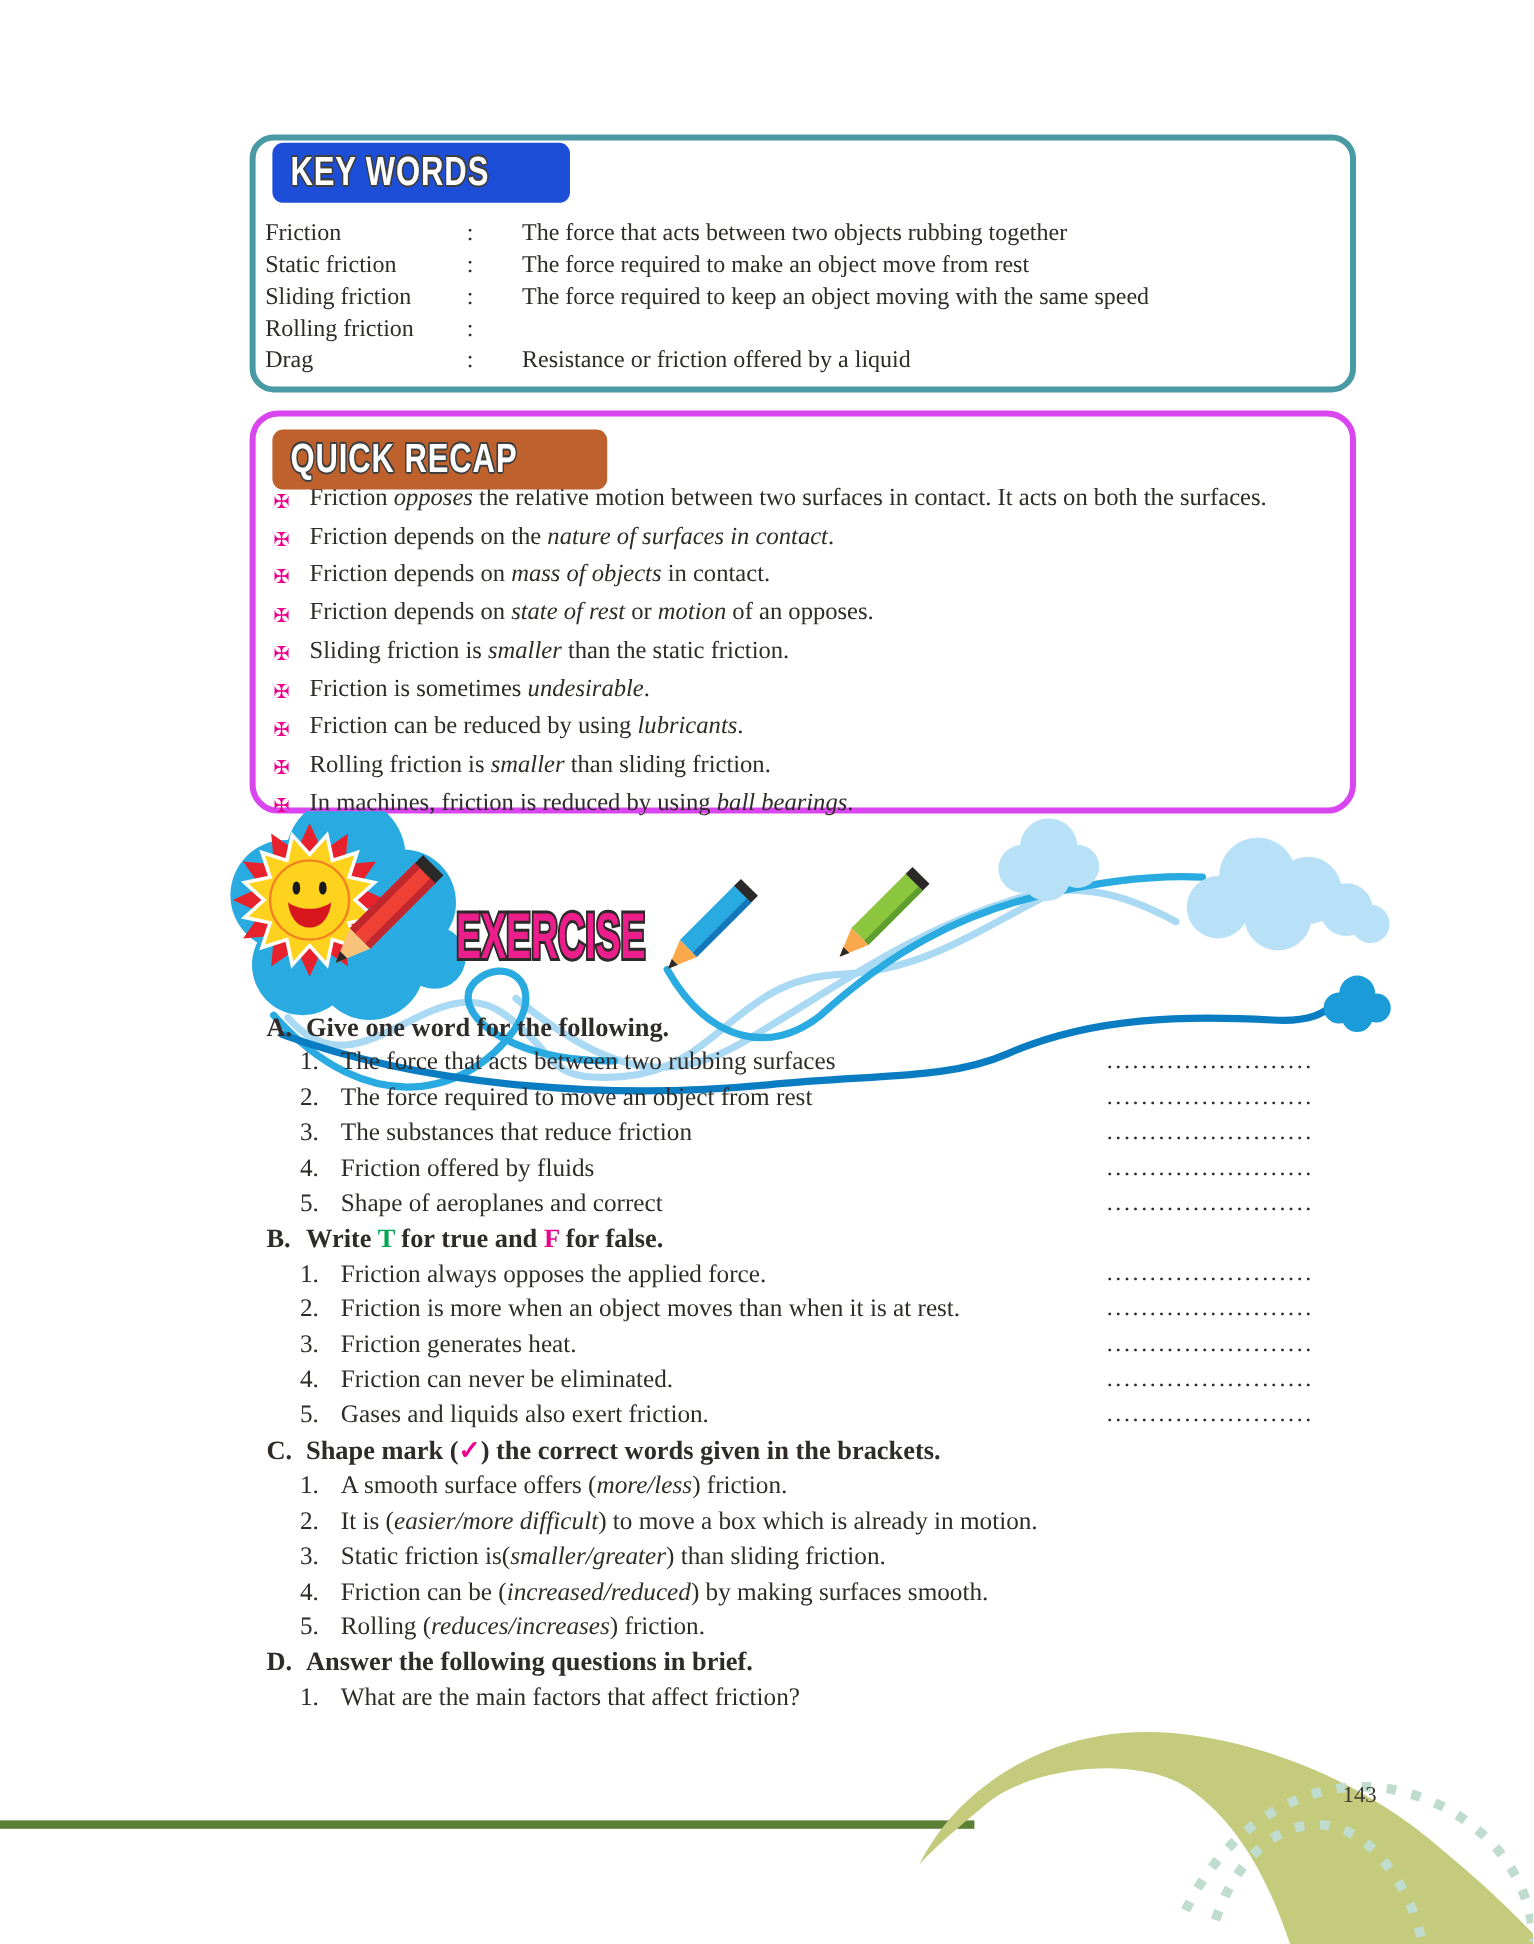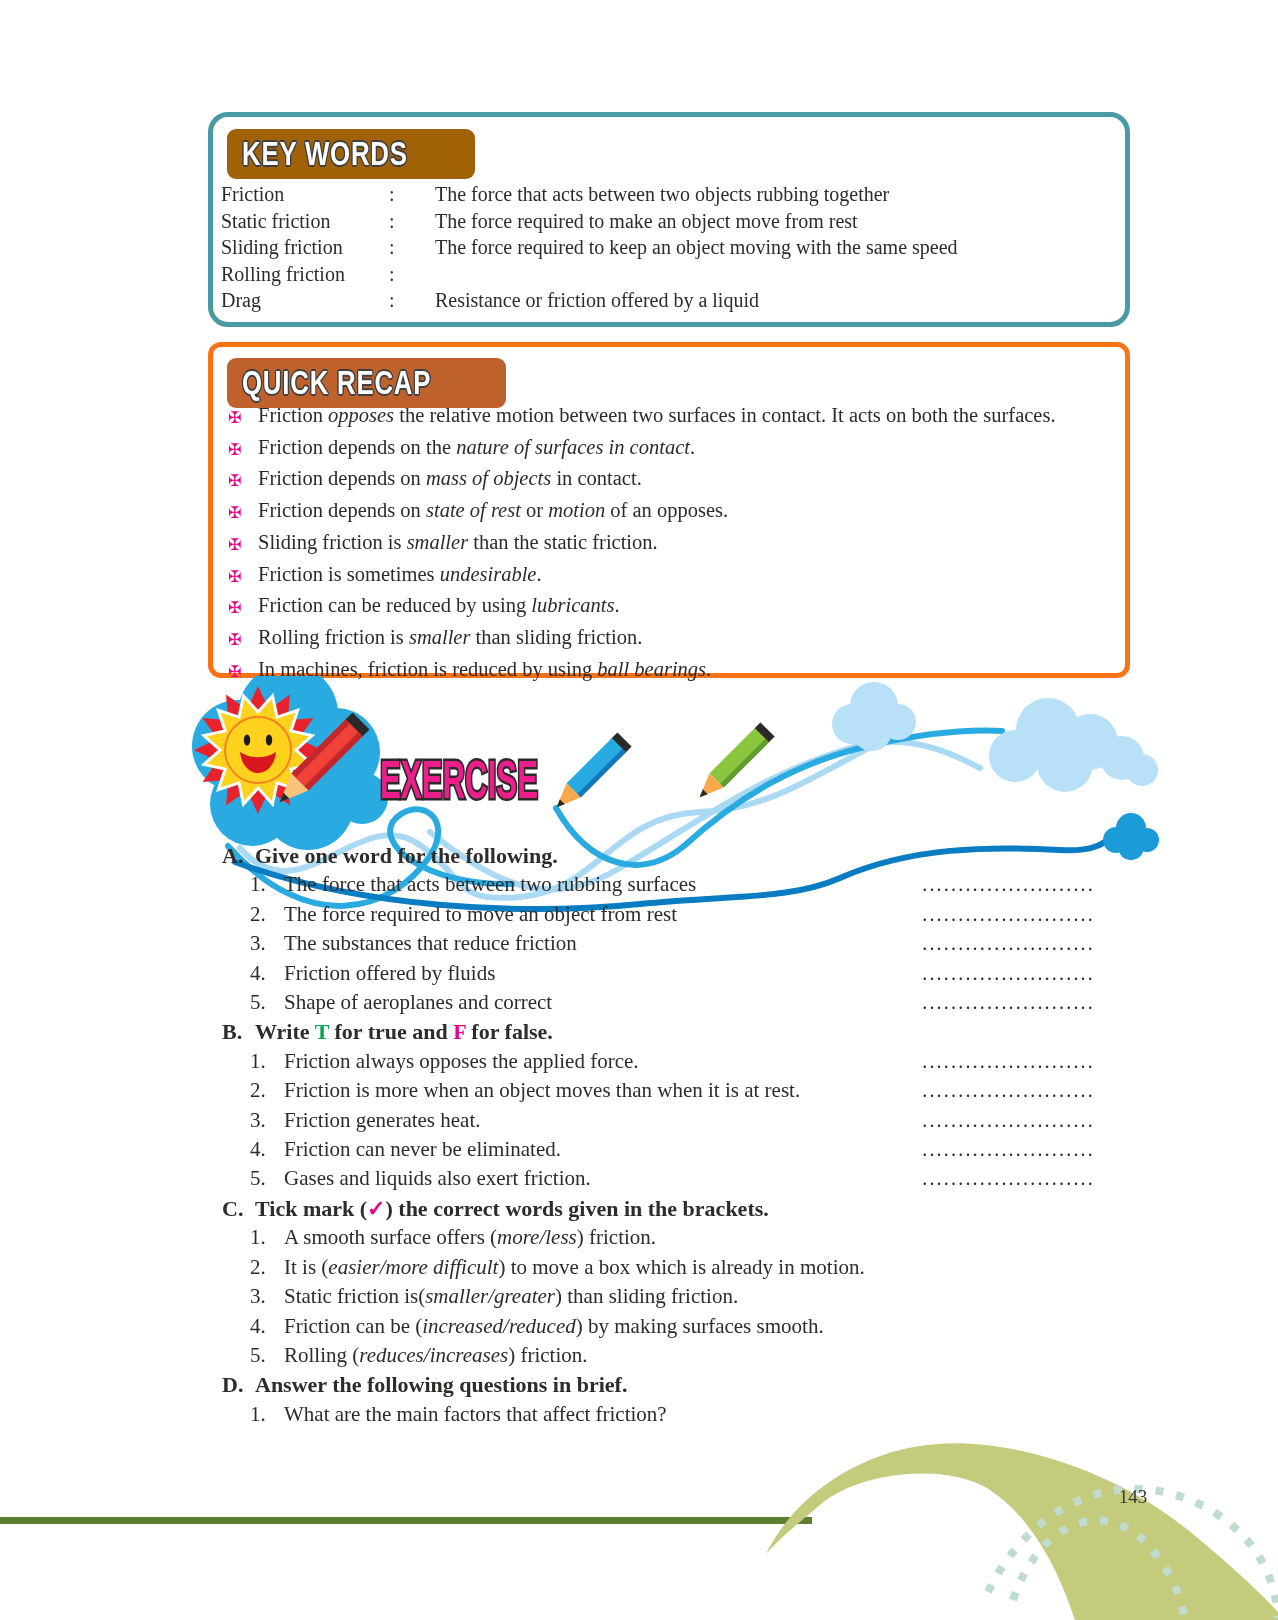--- a/index.html
+++ b/index.html
@@ -2,25 +2,25 @@
 <html><head>
 <meta charset="utf-8">
 <style>
   html,body{margin:0;padding:0;background:#fff;}
   .page{position:relative;width:1278px;height:1620px;background:#fff;overflow:hidden;
         font-family:"Liberation Serif",serif;color:#2e2b28;}
 
   
   .box{position:absolute;left:208px;width:922px;box-sizing:border-box;background:#fff;}
   .kw-box{top:112px;height:215px;border:5px solid #4A9AA5;border-radius:20px;}
-  .qr-box{top:342px;height:336px;border:5px solid #f97316;border-radius:13px;}
+  .qr-box{top:342px;height:336px;border:5px solid #d946ef;border-radius:24px;}
 
   .badge{position:absolute;left:14px;color:#fff;border-radius:9px;line-height:1;
          padding:7px 15px 9px;font-family:"Liberation Sans",sans-serif;font-weight:bold;}
-  .kw-badge{top:12px;background:#a16207;text-align:center;}
+  .kw-badge{top:2px;background:#1d4ed8;text-align:center;}
   .qr-badge{top:11px;background:#BE612D;}
   .badge-text{display:inline-block;transform:scaleX(.76);transform-origin:left center;
       font-size:34px;letter-spacing:1px;
       text-shadow:1.6px 0 #3f3f40,-1.6px 0 #3f3f40,0 1.6px #3f3f40,0 -1.6px #3f3f40,
                   1.2px 1.2px #3f3f40,-1.2px 1.2px #3f3f40,1.2px -1.2px #3f3f40,-1.2px -1.2px #3f3f40;}
 
   .kw-list{margin:64px 18px 0 8px;font-size:20px;}
   .kw-row{display:grid;grid-template-columns:168px 46px 1fr;line-height:26.6px;}
 
   .qr-list{margin:54px 16px 0 15px;font-size:20.5px;}
@@ -227,21 +227,21 @@
         <span class="ex-label">B.</span>
         <span class="ex-htext"><span>Write </span><span class="seg-green">T</span><span> for true and </span><span class="seg-pink">F</span><span> for false.</span></span>
       </div>
       <div class="ex-item"><span class="num">1.</span><span class="ex-text"><span>Friction always opposes the applied force.</span></span><span class="blank">........................</span></div>
       <div class="ex-item"><span class="num">2.</span><span class="ex-text"><span>Friction is more when an object moves than when it is at rest.</span></span><span class="blank">........................</span></div>
       <div class="ex-item"><span class="num">3.</span><span class="ex-text"><span>Friction generates heat.</span></span><span class="blank">........................</span></div>
       <div class="ex-item"><span class="num">4.</span><span class="ex-text"><span>Friction can never be eliminated.</span></span><span class="blank">........................</span></div>
       <div class="ex-item"><span class="num">5.</span><span class="ex-text"><span>Gases and liquids also exert friction.</span></span><span class="blank">........................</span></div>
       <div class="ex-heading">
         <span class="ex-label">C.</span>
-        <span class="ex-htext"><span>Tick mark (</span><span class="seg-pink">✓</span><span>) the correct words given in the brackets.</span></span>
+        <span class="ex-htext"><span>Shape mark (</span><span class="seg-pink">✓</span><span>) the correct words given in the brackets.</span></span>
       </div>
       <div class="ex-item"><span class="num">1.</span><span class="ex-text"><span>A smooth surface offers (</span><span class="it ">more/less</span><span>) friction.</span></span></div>
       <div class="ex-item"><span class="num">2.</span><span class="ex-text"><span>It is (</span><span class="it ">easier/more difficult</span><span>) to move a box which is already in motion.</span></span></div>
       <div class="ex-item"><span class="num">3.</span><span class="ex-text"><span>Static friction is(</span><span class="it ">smaller/greater</span><span>) than sliding friction.</span></span></div>
       <div class="ex-item"><span class="num">4.</span><span class="ex-text"><span>Friction can be (</span><span class="it ">increased/reduced</span><span>) by making surfaces smooth.</span></span></div>
       <div class="ex-item"><span class="num">5.</span><span class="ex-text"><span>Rolling (</span><span class="it ">reduces/increases</span><span>) friction.</span></span></div>
       <div class="ex-heading">
         <span class="ex-label">D.</span>
         <span class="ex-htext"><span>Answer the following questions in brief.</span></span>
       </div>

